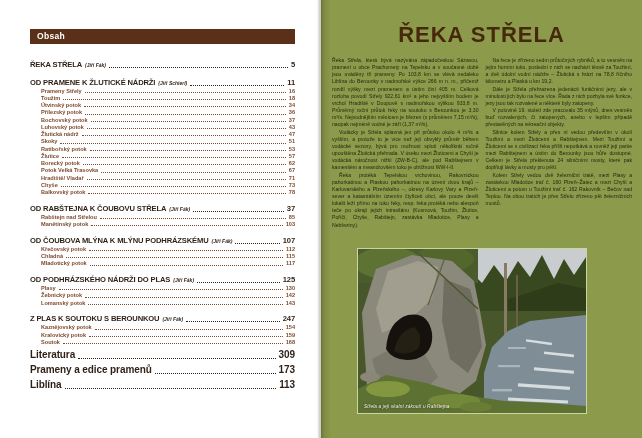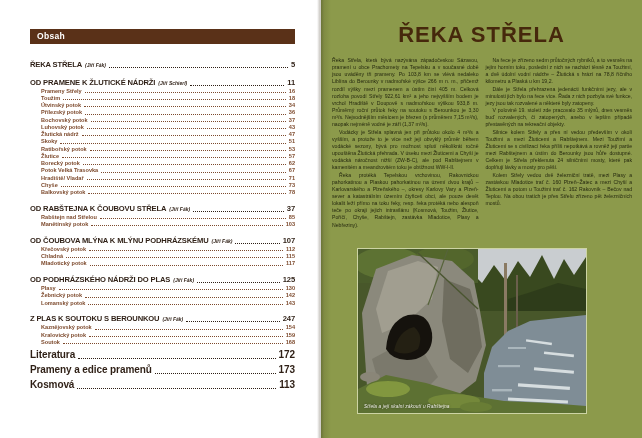--- a/index.html
+++ b/index.html
@@ -234,29 +234,29 @@
           <span class="pg">159</span>
         </div>
         <div class="toc-row toc-sub">
           <span>Soutok</span>
           <span class="dots"></span>
           <span class="pg">168</span>
         </div>
         <div class="toc-row toc-plain">
           <span>Literatura</span>
           <span class="dots"></span>
-          <span class="pg">172</span>
+          <span class="pg">309</span>
         </div>
         <div class="toc-row toc-plain">
           <span>Prameny a edice pramenů</span>
           <span class="dots"></span>
           <span class="pg">173</span>
         </div>
         <div class="toc-row toc-plain">
-          <span>Kosmová</span>
+          <span>Liblína</span>
           <span class="dots"></span>
           <span class="pg">113</span>
         </div>
       </div>
   </div>
 
   <div class="gutter"></div>
 
   <div class="page-right">
     <div class="edge-shade"></div>

